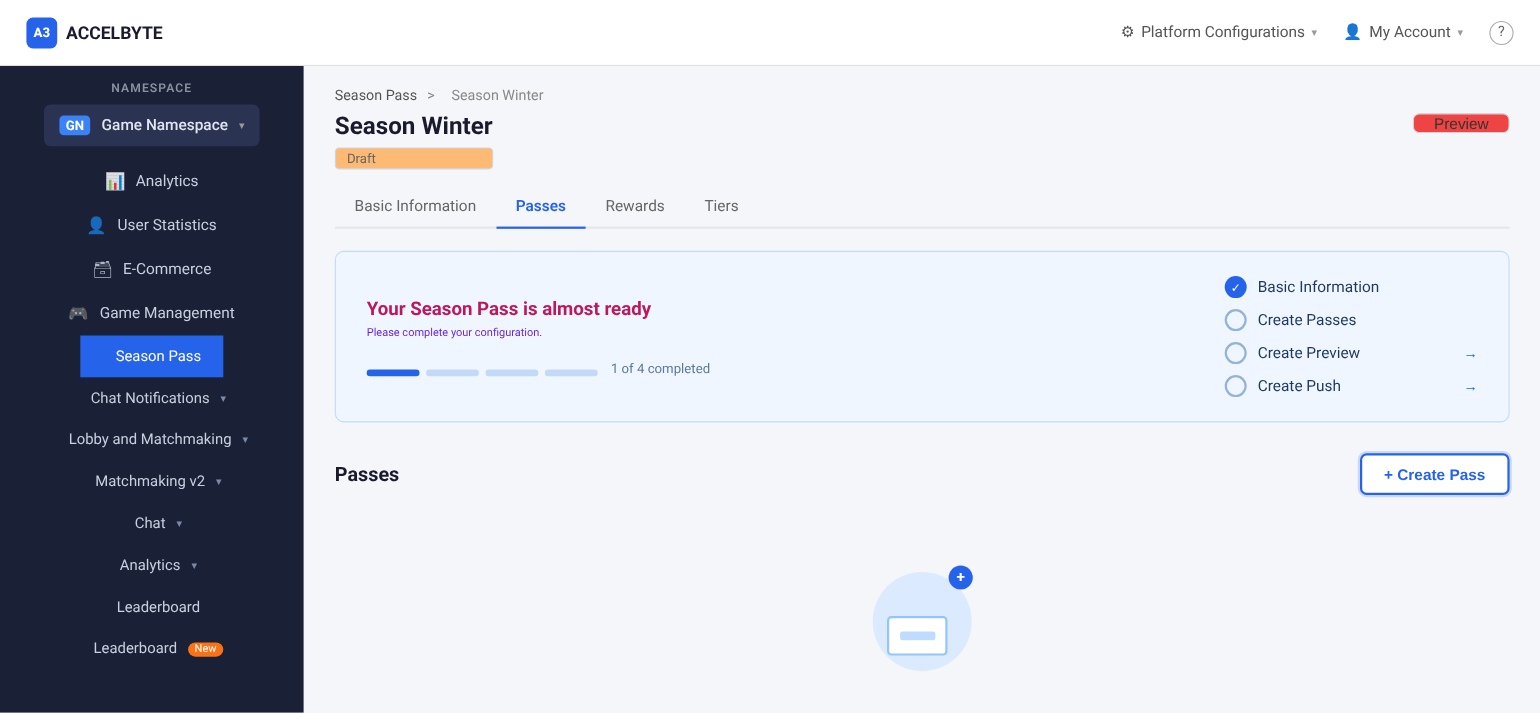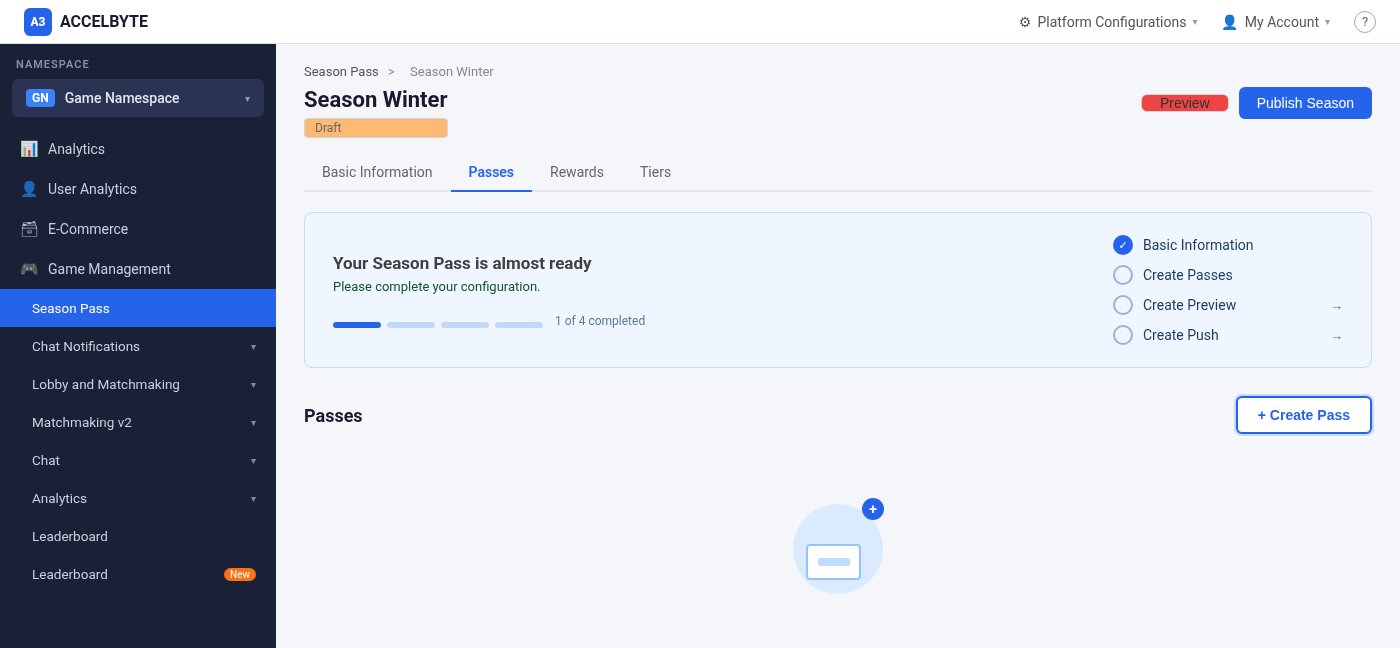--- a/index.html
+++ b/index.html
@@ -2,21 +2,21 @@
 <html><head>
   <meta charset="utf-8">
   <style>
     * { box-sizing: border-box; margin: 0; padding: 0; }
     body { font-family: -apple-system, BlinkMacSystemFont, 'Segoe UI', Roboto, sans-serif; font-size: 14px; background: #f5f6fa; color: #222; display: flex; flex-direction: column; height: 648px; overflow: hidden; }
 
     
     .navbar {
       background: #fff;
       border-bottom: 1px solid #e0e0e0;
-      height: 44px;
+      height: 60px;
       display: flex;
       align-items: center;
       padding: 0 24px;
       flex-shrink: 0;
       z-index: 10;
     }
     .navbar-logo {
       display: flex;
       align-items: center;
       gap: 8px;
@@ -61,20 +61,21 @@
 
     
     .sidebar {
       width: 276px;
       background: #1a2035;
       color: #c8cfe0;
       flex-shrink: 0;
       overflow-y: auto;
       display: flex;
       flex-direction: column;
+      align-items: center;
     }
     .sidebar-namespace {
       padding: 14px 16px 8px;
       font-size: 11px;
       letter-spacing: 1px;
       color: #8892a0;
       font-weight: 600;
     }
     .sidebar-namespace-selector {
       margin: 0 12px 12px;
@@ -229,26 +230,26 @@
       padding: 22px 28px;
       display: flex;
       align-items: center;
       gap: 60px;
       margin-bottom: 28px;
     }
     .info-card-left { flex: 1; }
     .info-card-title {
       font-size: 17px;
       font-weight: 700;
-      color: #404040;
+      color: #be185d;
       margin-bottom: 6px;
     }
     .info-card-subtitle {
-      font-size: 13px;
-      color: #14532d;
+      font-size: 10px;
+      color: #6d28d9;
       margin-bottom: 20px;
     }
     .progress-row {
       display: flex;
       align-items: flex-end;
       gap: 6px;
     }
     .progress-segment {
       height: 6px;
       border-radius: 3px;
@@ -415,21 +416,21 @@
       <span class="chevron-down">▾</span>
     </div>
 
     <div class="sidebar-menu-item">
       <span class="sidebar-icon">📊</span>
       <span>Analytics</span>
     </div>
 
     <div class="sidebar-menu-item">
       <span class="sidebar-icon">👤</span>
-      <span>User Analytics</span>
+      <span>User Statistics</span>
     </div>
 
     <div class="sidebar-menu-item">
       <span class="sidebar-icon">🗃</span>
       <span>E-Commerce</span>
     </div>
 
     <div class="sidebar-menu-item">
       <span class="sidebar-icon">🎮</span>
       <span>Game Management</span>
@@ -484,21 +485,20 @@
         <span>Season Winter</span>
       </div>
 
       <div class="page-header">
         <div class="page-title-area">
           <h1 class="page-title">Season Winter</h1>
           <span class="draft-badge">Draft</span>
         </div>
         <div class="header-actions">
           <button class="btn-preview">Preview</button>
-          <button class="btn-publish">Publish Season</button>
         </div>
       </div>
 
       <div class="tabs">
         <div class="tab">
           <span>Basic Information</span>
         </div>
         <div class="tab active">
           <span>Passes</span>
         </div>

